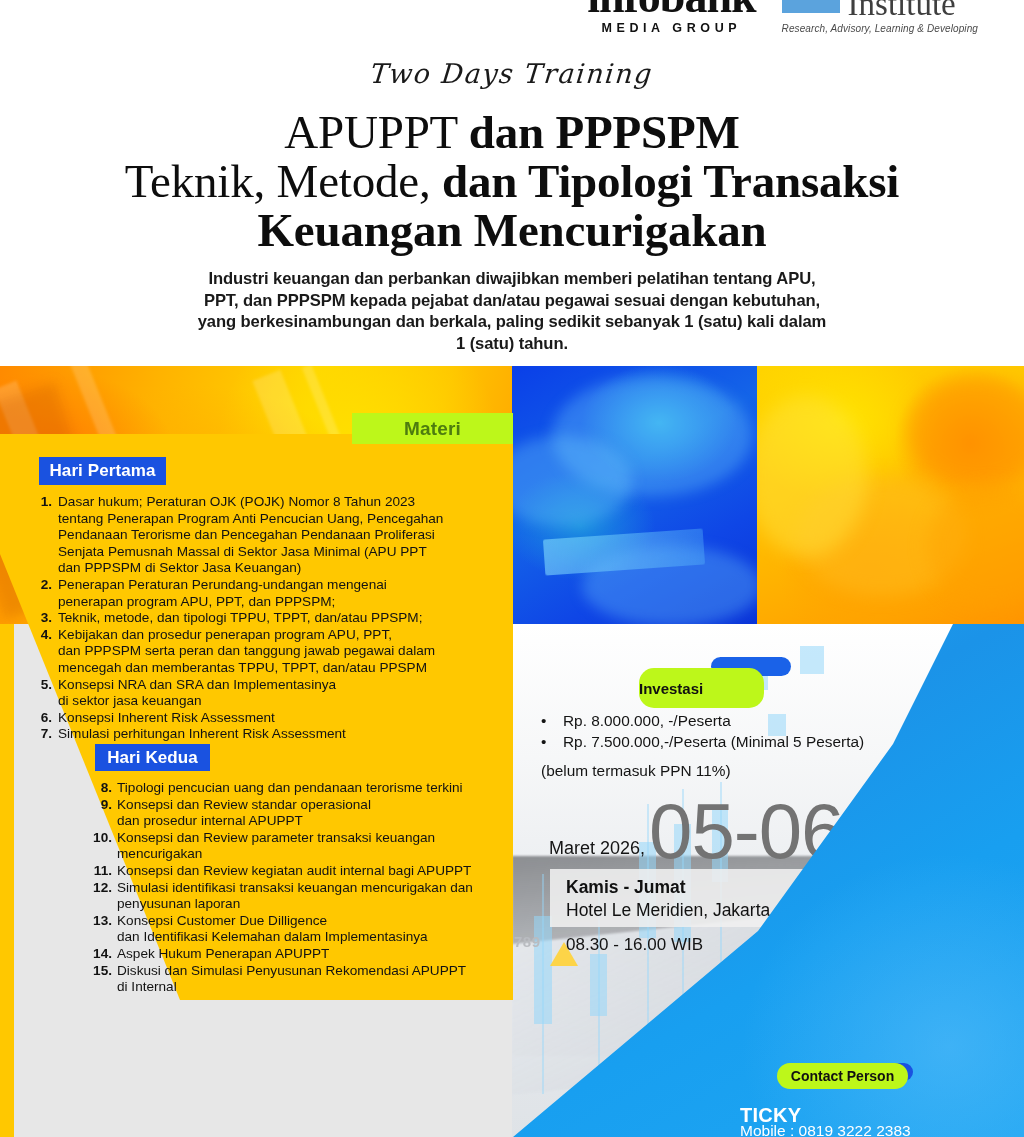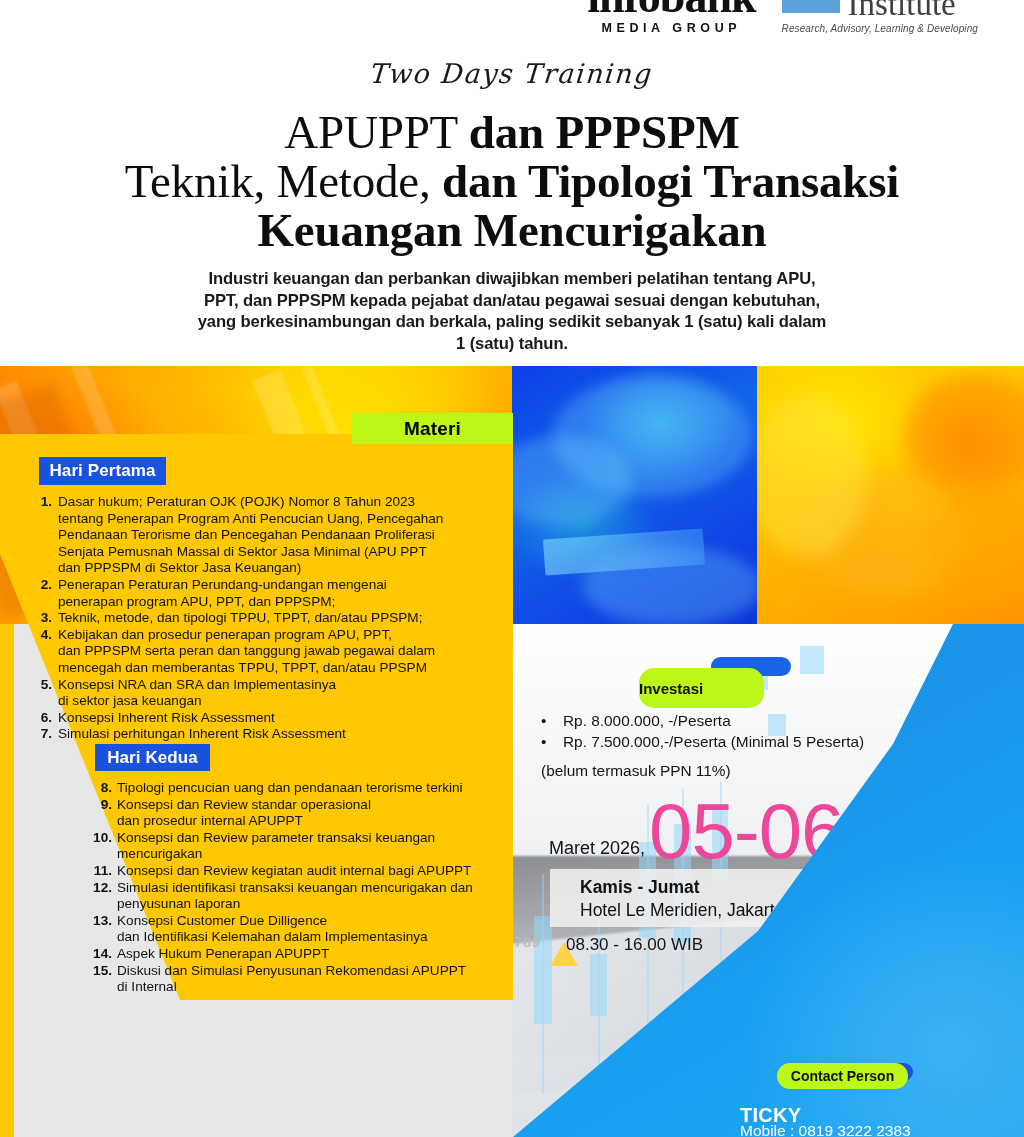--- a/index.html
+++ b/index.html
@@ -144,21 +144,21 @@
     position:absolute; left:0; top:434px; width:513px; height:566px;
     background:#ffc800; z-index:6;
     clip-path:polygon(0 0, 513px 0, 513px 566px, 180px 566px, 0 120px);
   }
   .yellow-in { position:absolute; inset:0; }
 
   .materi {
     position:absolute; left:352px; top:413px; width:161px; height:31px;
     background:#bdf71a; z-index:8; display:flex; align-items:center; justify-content:center;
   }
-  .materi span { font-size:19px; font-weight:bold; color:#000000; letter-spacing:.2px; }
+  .materi span { font-size:19px; font-weight:bold; color:#4d7c0f; letter-spacing:.2px; }
 
   .daybadge {
     position:absolute; background:#1a52e0; color:#fff;
     display:flex; align-items:center; justify-content:center;
     font-size:17px; font-weight:600; z-index:9; letter-spacing:.1px;
   }
   .badge-1 { left:39px; top:457px; width:127px; height:28px; }
   .badge-2 { left:95px; top:744px; width:115px; height:27px; }
 
   .mlist { position:absolute; z-index:9; color:#121212; }
@@ -195,26 +195,26 @@
   .prices .row { display:flex; }
   .prices .bullet { width:22px; flex:0 0 auto; }
   .prices .note { margin-top:8px; }
 
   .date-row { position:absolute; left:0; top:177px; width:595px; height:76px; z-index:8;text-align:right; }
   .date-month {
     position:absolute; left:36px; top:37px; font-size:18px; color:#141414; font-weight:500;
   }
   .date-big {
     position:absolute; left:136px; top:-9px; font-size:78px; line-height:78px;
-    color:#ec4899; font-weight:500; letter-spacing:-1px;
+    color:#737373; font-weight:500; letter-spacing:-1px;
   }
 
   .venue {
     position:absolute; left:37px; top:245px; width:432px; height:58px; z-index:8;
-    background:rgba(240,240,240,.88); padding:7px 0 0 30px;
+    background:rgba(240,240,240,.88); padding:7px 0 0 16px;
   }
   .venue .v1 { font-size:17.5px; font-weight:bold; color:#111; line-height:23px; }
   .venue .v2 { font-size:17.5px; font-weight:400; color:#111; line-height:23px; }
 
   .timetext {
     position:absolute; left:53px; top:311px; font-size:17px; color:#141414; z-index:8; font-weight:500;
   }
 
   
   .bluediag {

